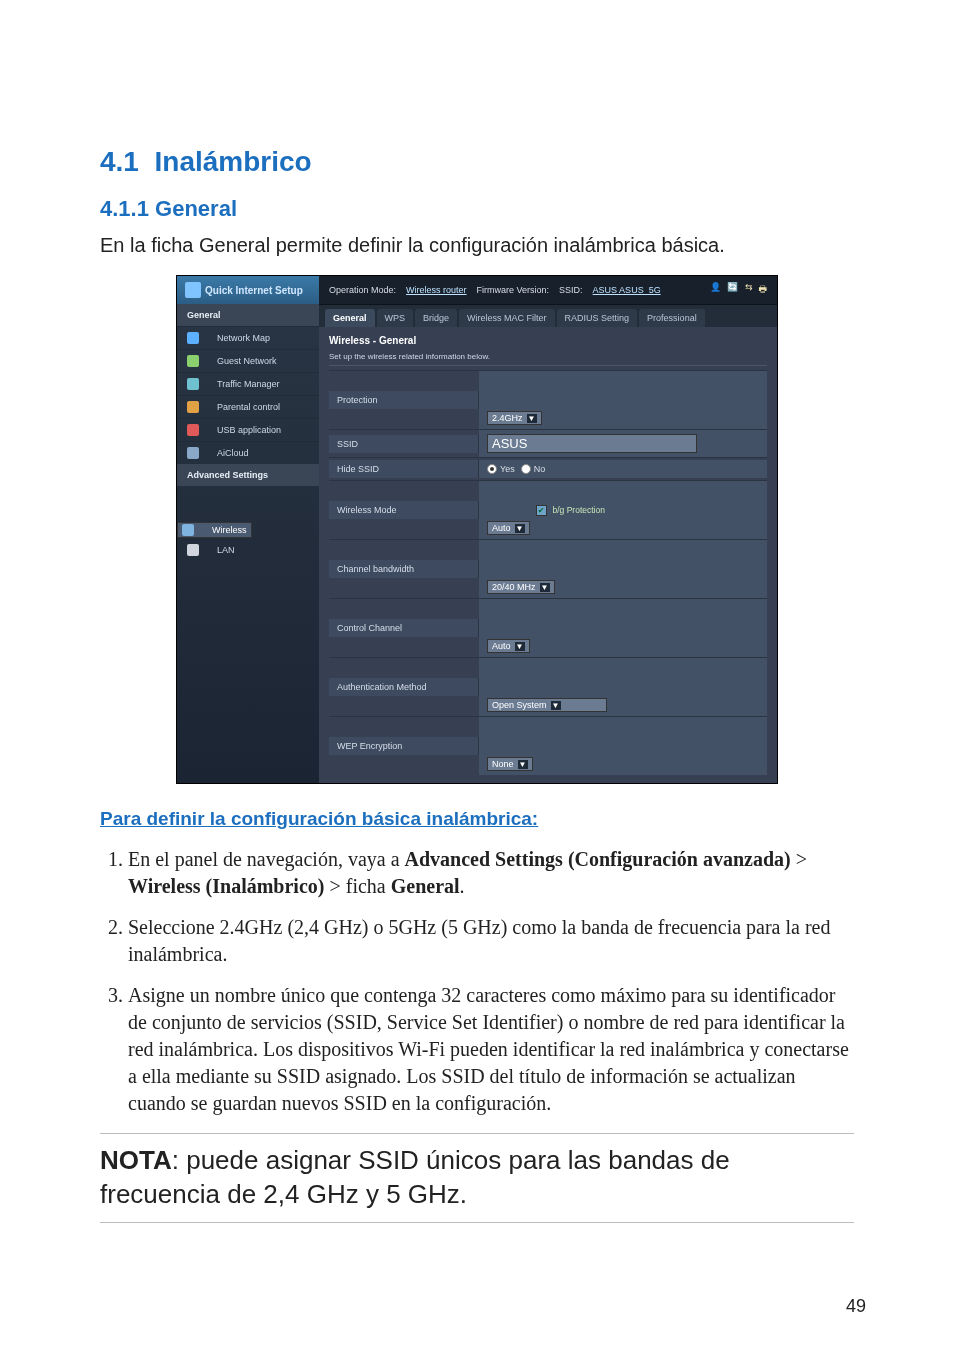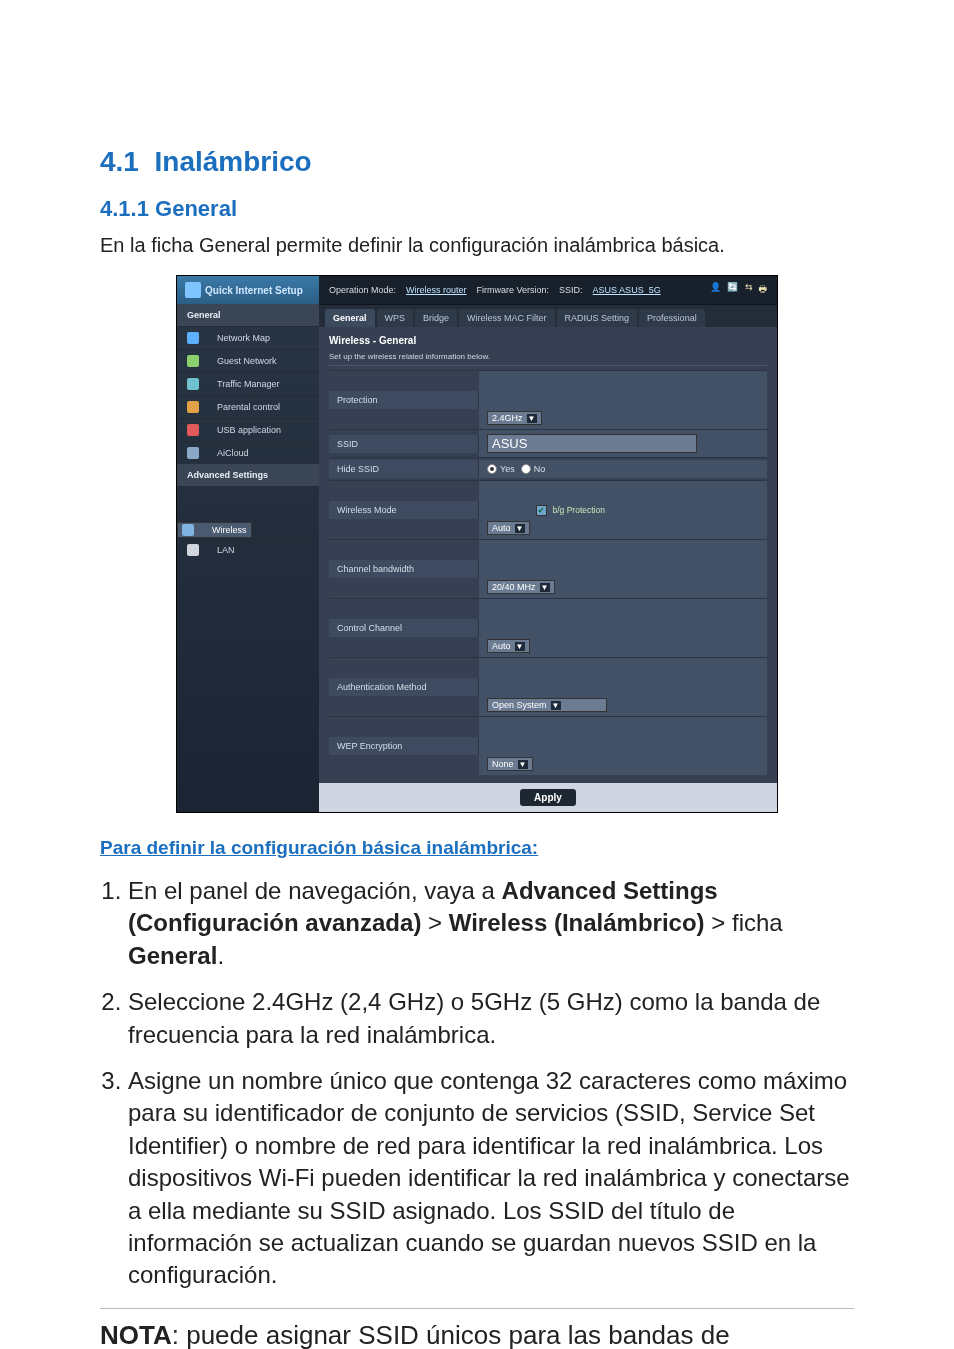--- a/index.html
+++ b/index.html
@@ -230,24 +230,25 @@
     border-radius: 3px;
   }
   .steps-head {
     color: #1c6fbf;
     font-weight: 700;
     font-size: 19px;
     margin: 14px 0 8px 0;
     text-decoration: underline;
   }
   ol.steps {
-    font-size: 24px;
+    font-size: 20px;
     line-height: 1.35;
     margin: 16px 0 16px 0;
     padding-left: 28px;
+    font-family: Liberation Serif, serif;
   }
   ol.steps li { margin-bottom: 14px; }
   .nota {
     border-top: 1px solid #bbb;
     border-bottom: 1px solid #bbb;
     padding: 10px 0;
     font-size: 26px;
     line-height: 1.3;
   }
   .page-num {
@@ -404,23 +405,20 @@
           <div class="form-row">
             <div class="form-label">WEP Encryption</div>
             <div class="form-val">
               <span class="sel">
                   <span>None</span>
                   <span class="arrw">▼</span>
                 </span>
             </div>
           </div>
         </div>
-        <div class="apply-row">
-          <span class="apply-btn">Apply</span>
-        </div>
       </div>
     </div>
   </div>
 
   <div class="steps-head">Para definir la configuración básica inalámbrica:</div>
   <ol class="steps">
     <li>
       <span>En el panel de navegación, vaya a </span><strong>Advanced Settings (Configuración avanzada)</strong><span> &gt; </span><strong>Wireless (Inalámbrico)</strong><span> &gt; ficha </span><strong>General</strong><span>.</span>
     </li>
     <li>Seleccione 2.4GHz (2,4 GHz) o 5GHz (5 GHz) como la banda de frecuencia para la red inalámbrica.</li>

